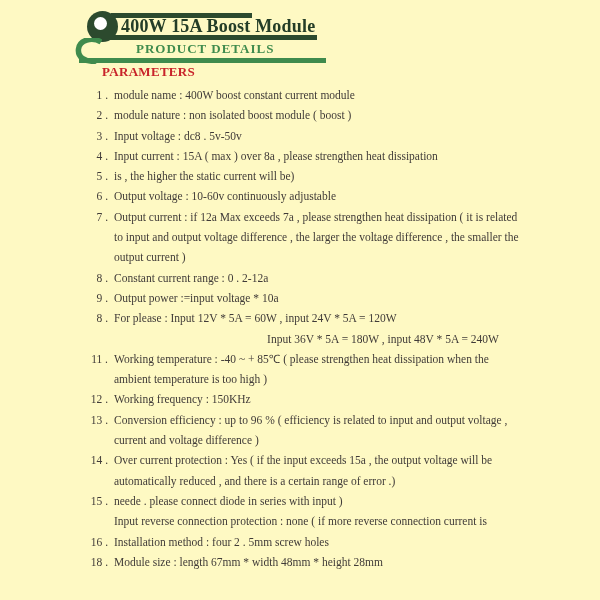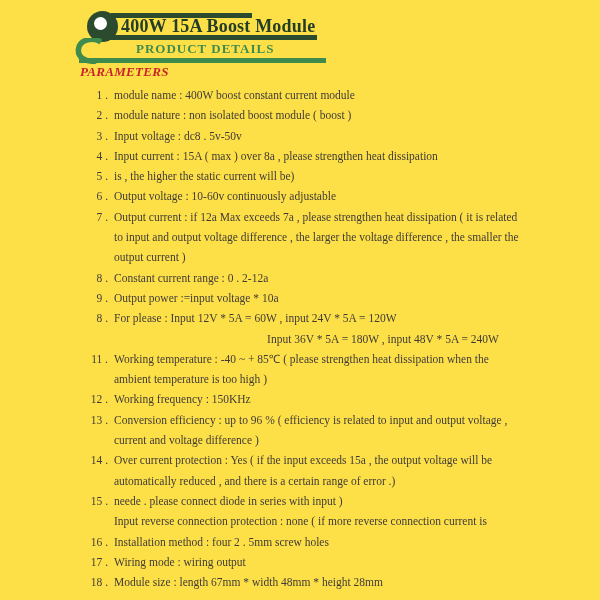--- a/index.html
+++ b/index.html
@@ -1,19 +1,19 @@
 <!DOCTYPE html>
 <html><head>
 <meta charset="utf-8">
 <style>
   html,body{margin:0;padding:0;background:#ffffff;}
   .canvas{
     position:relative;
     width:600px;height:600px;
-    background:#fde047;
+    background:#fef9c3;
     overflow:hidden;
     font-family:"Liberation Serif", serif;
   }
   
   .logo-donut{
     position:absolute;left:87px;top:11px;width:31px;height:31px;
     background:#2c4a2e;border-radius:50%;
   }
   .logo-donut .hole{
     position:absolute;left:7px;top:6px;width:13px;height:13px;
@@ -28,23 +28,23 @@
   }
   .title-underline{position:absolute;left:102px;top:35px;width:215px;height:5px;background:#2c4a2e;}
   .page-subtitle{
     position:absolute;left:136px;top:39px;
     font-size:13px;font-weight:bold;color:#3f8b4d;
     letter-spacing:1px;white-space:nowrap;line-height:20px;
   }
   .subtitle-underline{position:absolute;left:79px;top:58px;width:247px;height:5px;background:#3f8b4d;}
   
   .parameters-heading{
-    position:absolute;left:80px;top:64px;
+    position:absolute;left:102px;top:64px;
     font-size:13px;font-weight:bold;color:#c8232a;
-    letter-spacing:0.3px;white-space:nowrap;font-style:italic;
+    letter-spacing:0.3px;white-space:nowrap;
   }
   
   .params{
     position:absolute;left:86px;top:85px;right:10px;
     font-size:11.5px;color:#403b38;line-height:20.3px;
   }
   .param-item{display:flex;align-items:flex-start;}
   .param-num{
     flex:0 0 22px;width:22px;text-align:right;
     margin-right:6px;white-space:pre;
@@ -186,26 +186,20 @@
         </div>
     </div>
 
     <div class="param-item">
       <span class="param-num">16 .</span>
       <div class="param-lines">
           <div class="param-line">Installation method : four 2 . 5mm screw holes</div>
         </div>
     </div>
 
-    <div class="param-item">
-      <span class="param-num">17 .</span>
-      <div class="param-lines">
-          <div class="param-line">Wiring mode : wiring output</div>
-        </div>
-    </div>
 
     <div class="param-item">
       <span class="param-num">18 .</span>
       <div class="param-lines">
           <div class="param-line">Module size : length 67mm * width 48mm * height 28mm</div>
         </div>
     </div>
 
   </div>
 

